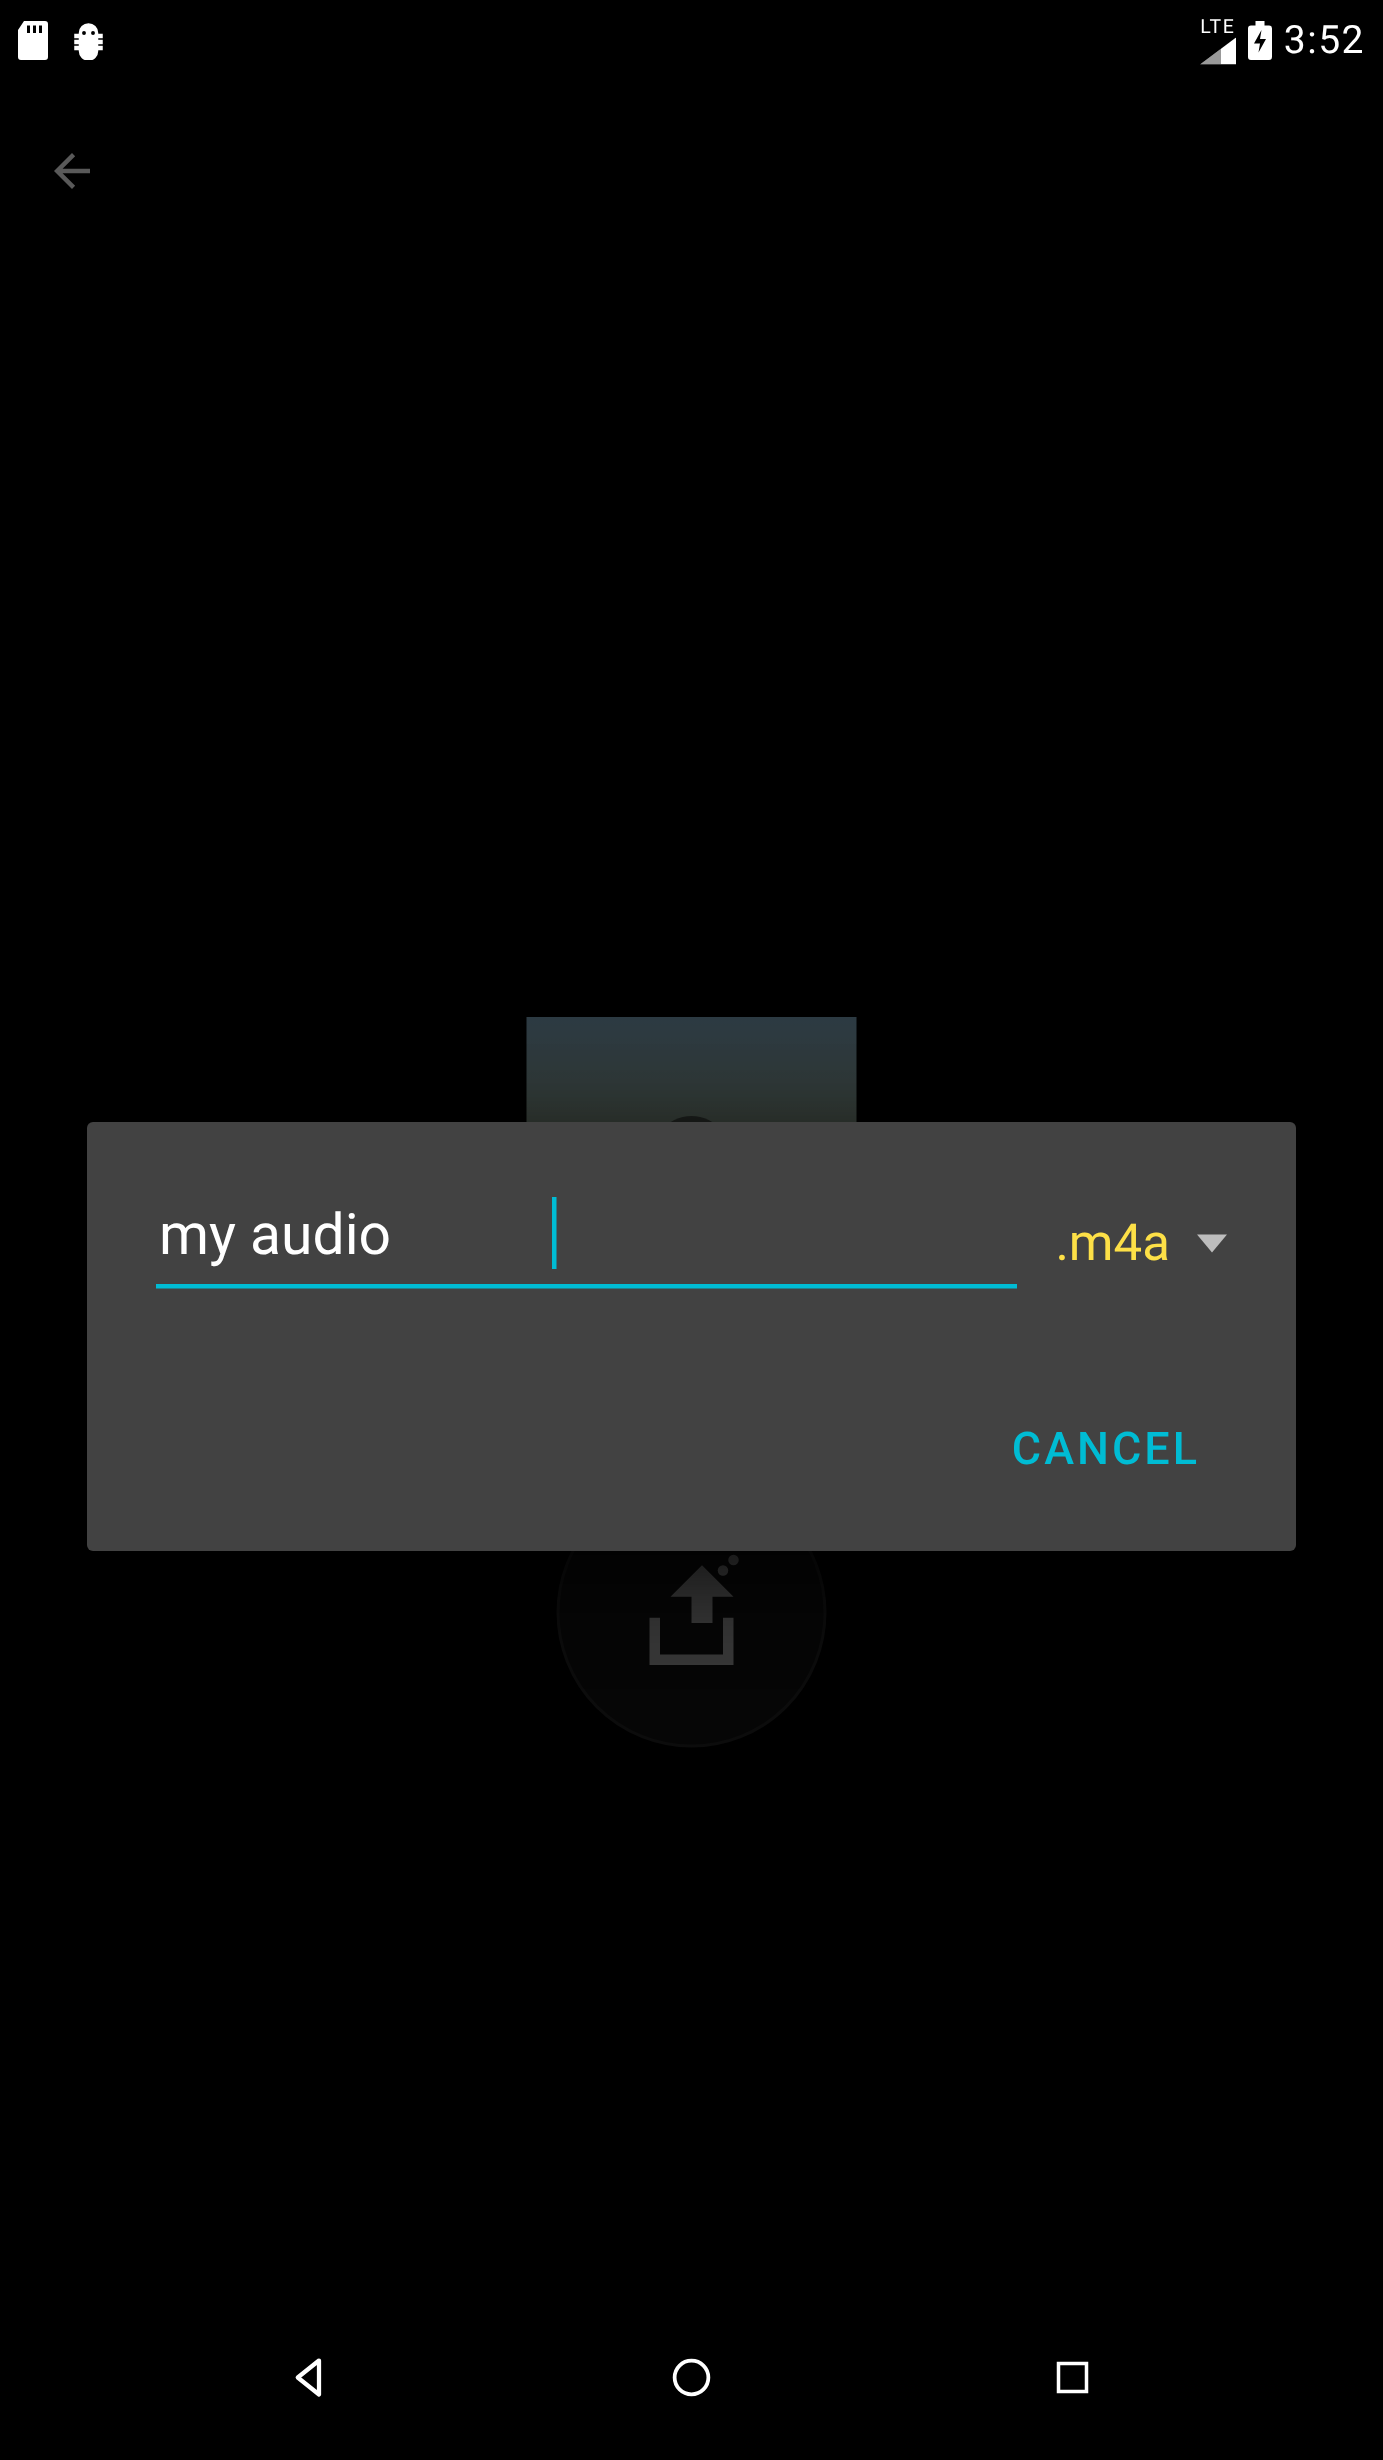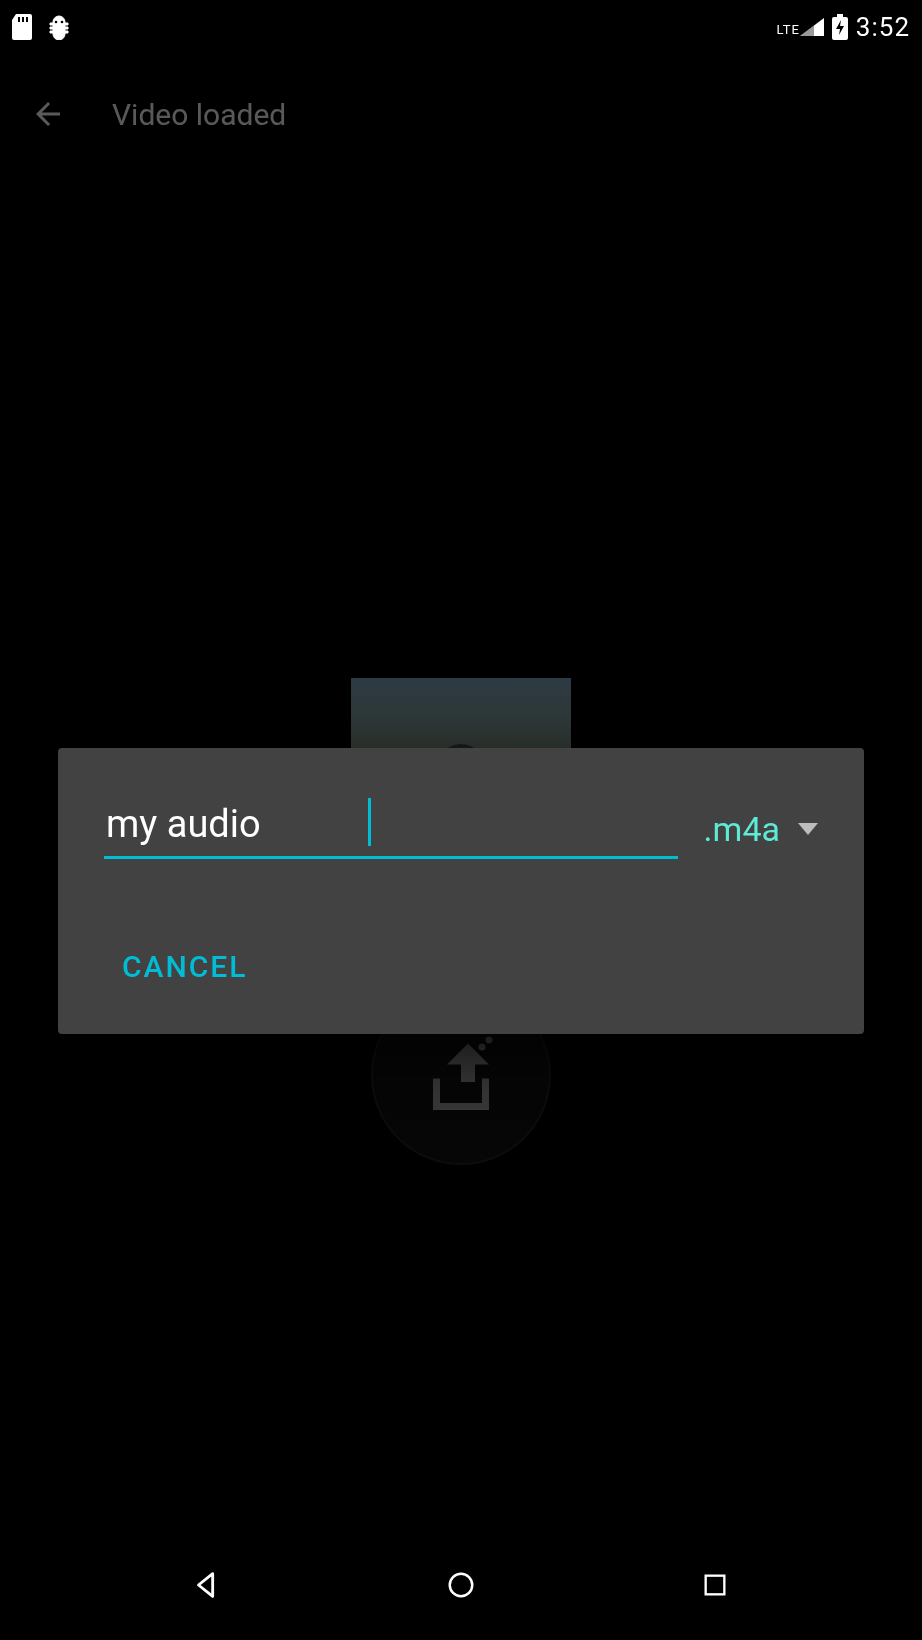--- a/index.html
+++ b/index.html
@@ -28,24 +28,24 @@
 .round-btn{width:180px;height:180px;border-radius:50%;background:#111;border:2px solid #222;display:flex;align-items:center;justify-content:center;box-shadow:0 4px 20px rgba(0,0,0,.6)}
 
 
 .scrim{position:absolute;inset:0}
 .dialog{position:absolute;left:58px;right:58px;top:694px;background:#424242;border-radius:4px;padding:46px 46px 20px 46px;box-shadow:0 20px 60px rgba(0,0,0,.7)}
 .field-row{display:flex;align-items:flex-end;gap:26px}
 .text-field-wrap{flex:1;position:relative}
 .text-field{width:100%;background:transparent;border:none;border-bottom:3px solid #00bcd4;color:#fff;font-size:38px;padding:8px 2px 10px;outline:none;font-family:inherit}
 .caret{position:absolute;left:264px;top:4px;width:3px;height:48px;background:#00bcd4}
 .ext-select{display:flex;align-items:center;gap:18px;padding-bottom:10px}
-.ext-label{font-size:34px;color:#5eead4}
+.ext-label{font-size:34px;color:#fde047}
 .chevron{width:0;height:0;border-left:10px solid transparent;border-right:10px solid transparent;border-top:12px solid #bdbdbd}
 
-.dialog-actions{display:flex;gap:46px;margin-top:60px;padding:14px 8px}
+.dialog-actions{display:flex;justify-content:flex-end;gap:46px;margin-top:60px;padding:14px 8px}
 .dlg-btn{background:none;border:none;color:#00bcd4;font-size:30px;font-weight:500;letter-spacing:2px;padding:16px 10px;cursor:pointer;font-family:inherit}
 
 
 .nav-bar{position:absolute;left:0;right:0;bottom:0;height:110px;background:#000;display:flex;align-items:center;justify-content:space-around;padding:0 80px}
 .nav-btn{width:80px;height:80px;display:flex;align-items:center;justify-content:center}
 </style>
 </head>
 <body>
 
 <div class="status-bar">
@@ -57,21 +57,21 @@
     </span>
     <span class="stat-ico">
       <svg width="26" height="26" viewBox="0 0 26 26">
           <path fill="#fff" d="M13 2a6 6 0 0 1 6 6v1h3v2h-3v2h3v2h-3v2h3v2h-3v1a6 6 0 1 1-12 0v-1H4v-2h3v-2H4v-2h3v-2H4V9h3V8a6 6 0 0 1 6-6zm-3 3 2-2m4 2-2-2" stroke="#fff" stroke-width="1"></path>
           <circle cx="10" cy="8" r="1.3" fill="#000"></circle>
           <circle cx="16" cy="8" r="1.3" fill="#000"></circle>
         </svg>
     </span>
   </div>
   <div class="status-right">
-    <span class="stat-ico" style="font-size:14px;display:flex;align-items:flex-end;line-height:1">
+    <span class="stat-ico" style="font-size:14px;display:flex;flex-direction:column;line-height:1">
       <span style="font-size:13px;letter-spacing:1px">LTE</span>
       <svg width="24" height="18" viewBox="0 0 24 18">
           <path fill="#fff" d="M0 18 24 0v18z"></path>
           <path fill="#000" d="M0 18 14 7.5V18z" opacity=".4"></path>
         </svg>
     </span>
     <span class="stat-ico">
       <svg width="16" height="26" viewBox="0 0 16 26">
           <path fill="#fff" d="M5 0h6v3h3a2 2 0 0 1 2 2v19a2 2 0 0 1-2 2H2a2 2 0 0 1-2-2V5a2 2 0 0 1 2-2h3zM9 6 4 15h4l-1 6 5-9H8z"></path>
         </svg>
@@ -82,21 +82,20 @@
 
 <div class="app">
   <div class="app-inner">
 
     <div class="app-bar">
       <div class="back-arrow">
         <svg width="36" height="36" viewBox="0 0 24 24">
             <path fill="#fff" d="M20 11H7.8l5.6-5.6L12 4l-8 8 8 8 1.4-1.4L7.8 13H20z"></path>
           </svg>
       </div>
-      <div class="app-title">Video loaded</div>
     </div>
 
     <div class="app-content">
       <div class="thumb-outer">
         <div class="thumb-inner"></div>
       </div>
       <div class="round-btn">
         <svg width="84" height="84" viewBox="0 0 24 24">
           <path fill="#9e9e9e" d="M14 3l6 6h-4v5h-4V9H8zM4 13h2v7h12v-7h2v9H4z"></path>
           <circle cx="18" cy="4" r="1" fill="#9e9e9e"></circle>

